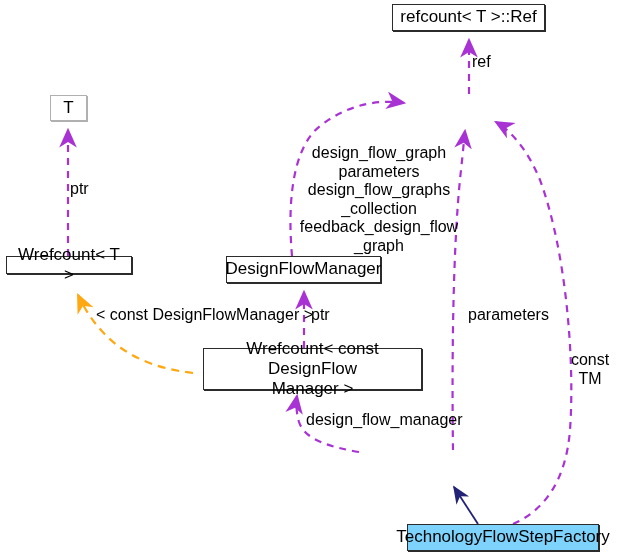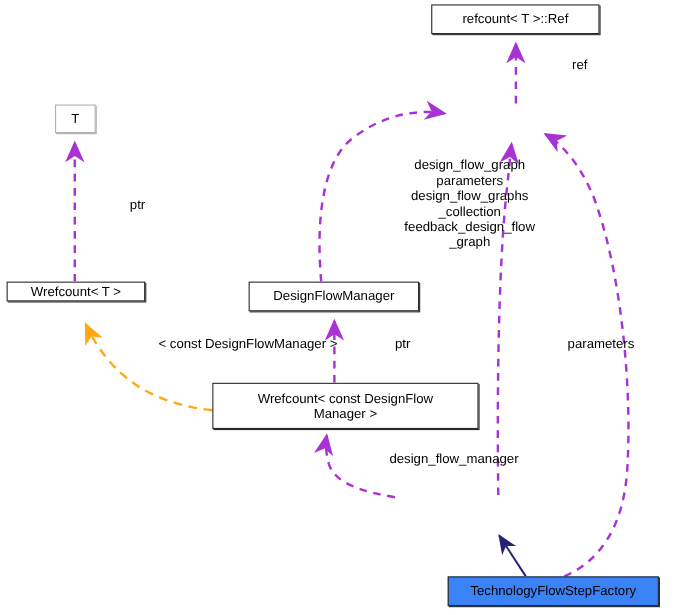--- a/index.html
+++ b/index.html
@@ -25,46 +25,45 @@
     width: 619px;
     height: 559px;
   }
   .node {
     position: absolute;
     box-sizing: border-box;
     display: flex;
     align-items: center;
     justify-content: center;
     text-align: center;
-    font-size: 12px;
+    font-size: 17px;
     color: #000000;
     line-height: 1.18;
     background: #ffffff;
     border: 1px solid #2b2b2b;
     box-shadow: 1px 1px 0 0 #2b2b2b;
     white-space: pre-line;
     padding: 1px 4px;
   }
   .node.faded {
     border: 1px solid #b0b0b0;
     box-shadow: 1px 1px 0 0 #b0b0b0;
   }
   .node.current {
-    background: #3b82f6;
+    background: #7dd3fc;
     justify-content: center;
   }
   .edge-label {
     position: absolute;
-    font-size: 12px;
+    font-size: 16px;
     color: #000000;
     line-height: 1.16;
     white-space: pre-line;
     text-align: center;
     background: transparent;
-    margin-left: 48px;
   }
   .edge-label.left-align { text-align: left; }
 </style>
 </head>
 <body>
 
 <div id="diagram-canvas">
 
   <svg id="edge-layer" viewBox="0 0 619 559" width="619" height="559" xmlns="http://www.w3.org/2000/svg">
     <defs>
@@ -126,21 +125,21 @@
   </div>
 
   <div class="node" style="left:6px; top:256px; width:126px; height:18px;">
     <span>Wrefcount&lt; T &gt;</span>
   </div>
 
   <div class="node" style="left:226px; top:256px; width:155px; height:27px;">
     <span>DesignFlowManager</span>
   </div>
 
-  <div class="node" style="left:193px; top:348px; width:242px; height:42px;">
+  <div class="node" style="left:203px; top:348px; width:219px; height:42px;">
     <span>Wrefcount&lt; const DesignFlow
 Manager &gt;</span>
   </div>
 
 
   <div class="node current" style="left:407px; top:524px; width:192px; height:27px;">
     <span>TechnologyFlowStepFactory</span>
   </div>
 
   <div class="edge-label left-align" style="left:472px; top:53px;">ref</div>

